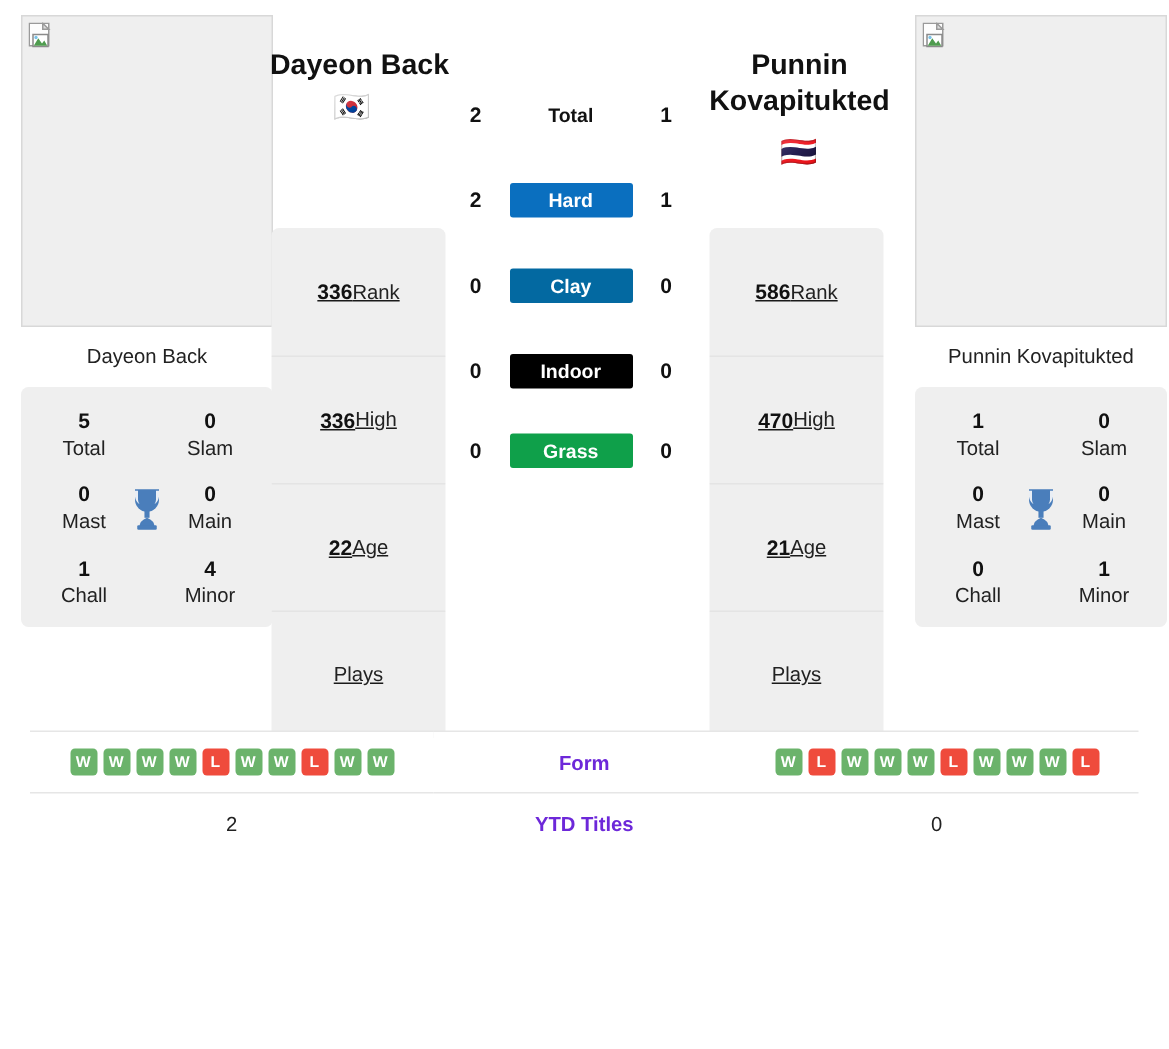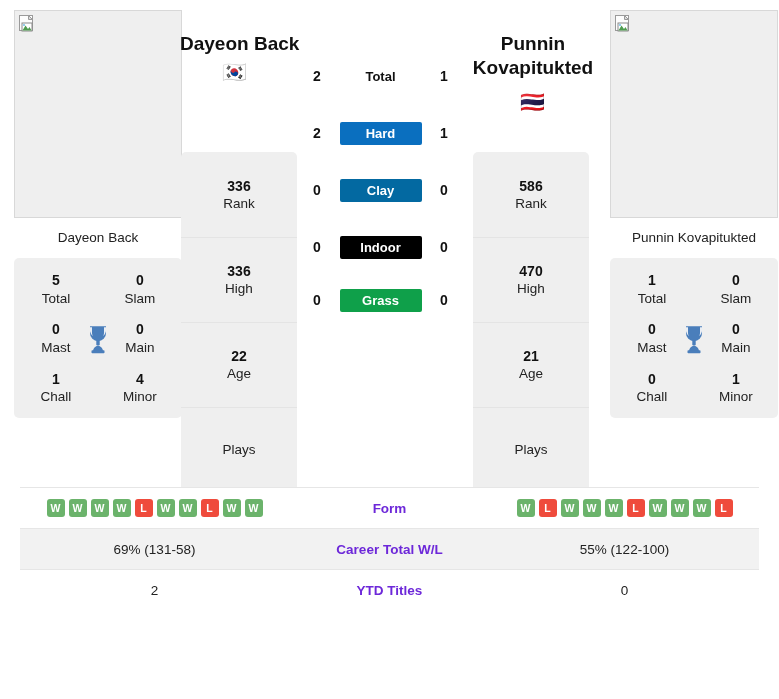--- a/index.html
+++ b/index.html
@@ -156,25 +156,25 @@
     width: 116px;
     background: #efefef;
     border-radius: 5px;
     overflow: hidden;
   }
   .rank-card.left  { left: 181px; }
   .rank-card.right { left: 473px; }
   .rank-cell {
     height: 85px;
     display: flex;
-    flex-direction: column;
     align-items: center;
     justify-content: center;
     line-height: 1.3;
     border-top: 1px solid #e4e4e4;
+    text-decoration: underline;
   }
   .rank-cell:first-child { border-top: none; }
   .rank-cell .num { font-size: 14px; font-weight: bold; color: #111; }
   .rank-cell .lbl { font-size: 13.5px; color: #222; }
 
   
   .stats-table {
     position: absolute;
     left: 20px;
     top: 487px;
@@ -424,25 +424,20 @@
               <div class="form-chip" style="background: rgb(107, 179, 107);">W</div>
               <div class="form-chip" style="background: rgb(107, 179, 107);">W</div>
               <div class="form-chip" style="background: rgb(239, 75, 60);">L</div>
               <div class="form-chip" style="background: rgb(107, 179, 107);">W</div>
               <div class="form-chip" style="background: rgb(107, 179, 107);">W</div>
               <div class="form-chip" style="background: rgb(107, 179, 107);">W</div>
               <div class="form-chip" style="background: rgb(239, 75, 60);">L</div>
             </div>
         </td>
       </tr>
-      <tr class="odd">
-        <td class="side">69% (131-58)</td>
-        <td class="mid-col">Career Total W/L</td>
-        <td class="side">55% (122-100)</td>
-      </tr>
       <tr class="even">
         <td class="side">2</td>
         <td class="mid-col">YTD Titles</td>
         <td class="side">0</td>
       </tr>
     </tbody>
   </table>
 </div>
 
 </body></html>

